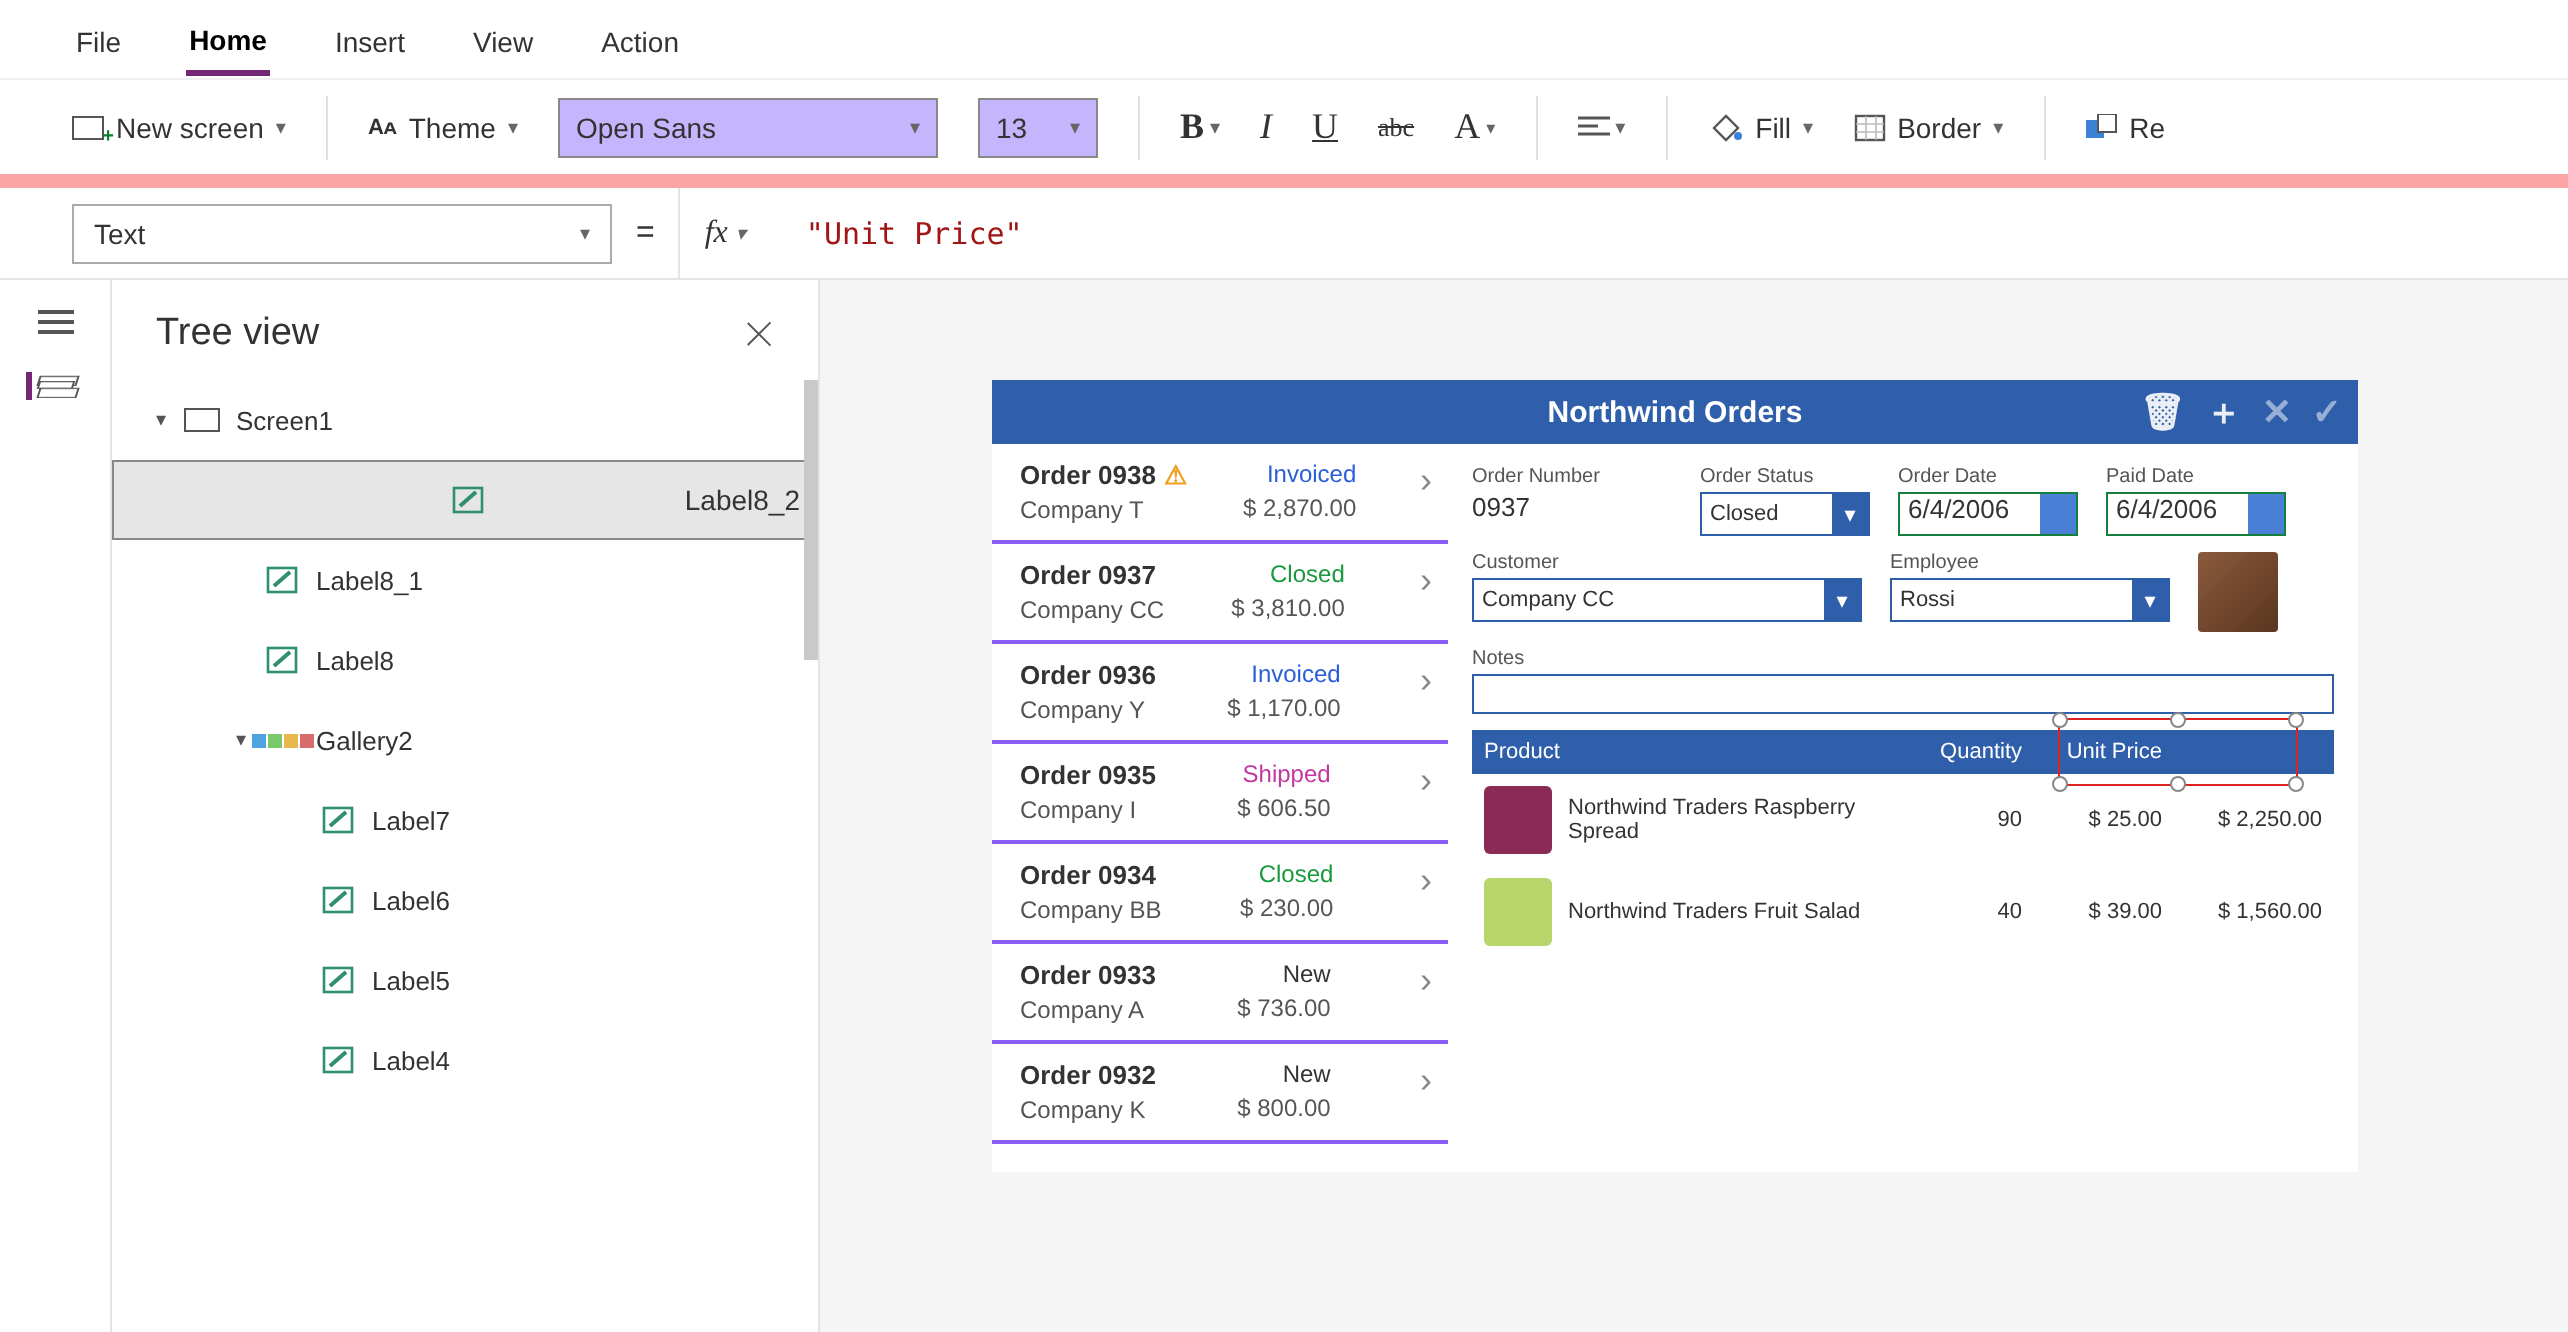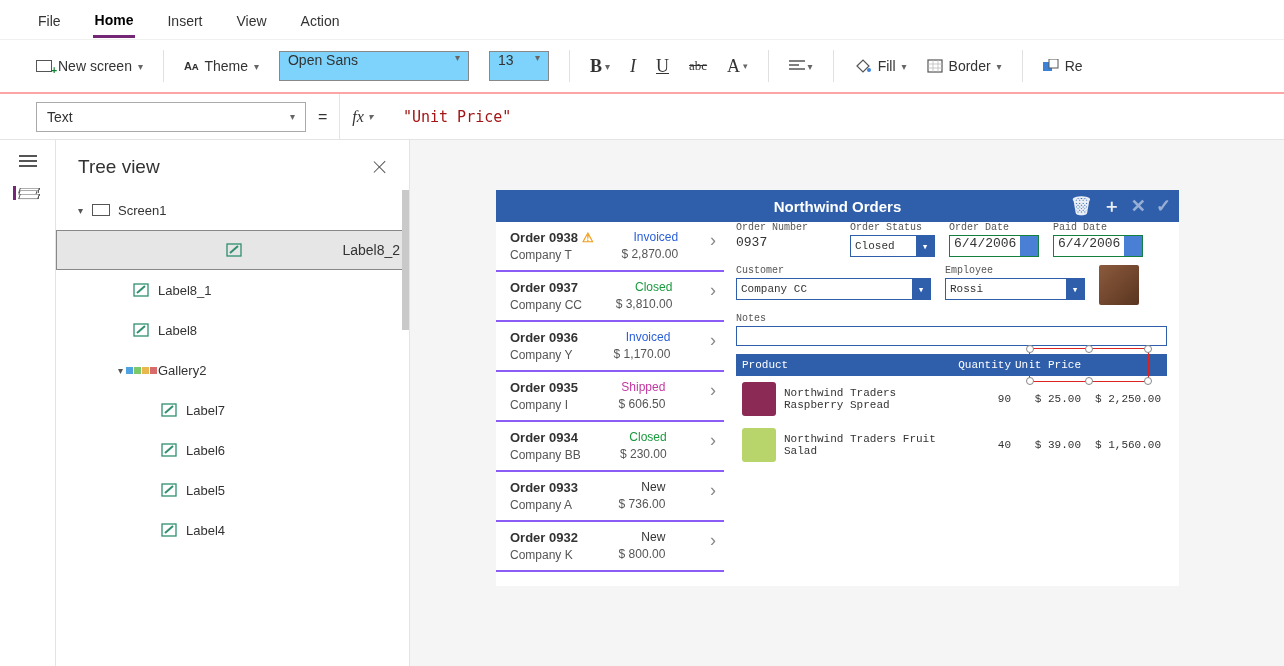--- a/index.html
+++ b/index.html
@@ -4,23 +4,23 @@
 <style>
   * { box-sizing: border-box; margin: 0; padding: 0; }
   body { font-family: "Segoe UI", Arial, sans-serif; font-size: 13px; color: #333; background: #fff; width: 1284px; height: 666px; overflow: hidden; }
 
   
   .menu { display: flex; align-items: center; height: 40px; padding-left: 36px; border-bottom: 1px solid #f0f0f0; }
   .menu-item { margin-right: 30px; font-size: 14px; cursor: pointer; padding: 10px 2px 7px; }
   .menu-item.active { font-weight: 600; border-bottom: 3px solid #742774; color: #000; }
 
   
-  .ribbon { display:flex; align-items:center; height:54px; border-bottom:2px solid #fca5a5; padding-left:36px; gap:20px; }
+  .ribbon { display:flex; align-items:center; height:54px; border-bottom:7px solid #fca5a5; padding-left:36px; gap:20px; }
   .rbtn { display:flex; align-items:center; gap:6px; font-size:14px; cursor:pointer; white-space:nowrap; }
-  .sel { border:1px solid #888; height:30px; display:flex; justify-content:space-between; padding:0 8px; font-size:14px; background:#7dd3fc; }
+  .sel { border:1px solid #888; height:30px; display:flex; align-items:center; justify-content:space-between; padding:0 8px; font-size:14px; background:#c4b5fd; }
   .sel.font { width:190px; }
   .sel.size { width:60px; }
   .divider { width:1px; height:32px; background:#e0e0e0; }
   .caret { font-size:10px; color:#666; }
   .icon-box { width:16px; height:12px; border:1.3px solid #555; display:inline-block; position:relative; }
   .icon-box::after{ content:"+"; position:absolute; right:-6px; bottom:-5px; font-size:10px; color:#0a7f2e; font-weight:bold; }
 
   
   .fbar { display:flex; align-items:center; height:46px; border-bottom:1px solid #e4e4e4; padding-left:36px; }
   .propsel { border:1px solid #aaa; height:30px; width:270px; display:flex; align-items:center; justify-content:space-between; padding:0 10px; font-size:14px; }
@@ -75,21 +75,21 @@
   .orderlist::-webkit-scrollbar-thumb{background:#c8c8c8}
   .orow { border-bottom:2px solid #8b5cf6; padding:8px 8px 8px 14px; display:flex; justify-content:space-between; align-items:flex-start; }
   .orow .ocol{ display:flex; flex-direction:column; gap:3px; }
   .orow .otitle{ font-weight:600; font-size:13px; }
   .orow .osmall{ font-size:12px; color:#555; }
   .orow .right{ text-align:right; }
   .orow .warn{ color:#f0a020; margin-left:4px; }
   .chev{ font-size:18px; color:#888; margin-left:4px; }
   .stat-Invoiced{color:#2b5fd9} .stat-Closed{color:#1a9a3e} .stat-Shipped{color:#c238a0} .stat-New{color:#333}
 
-  .detail { flex:1; padding:0 12px; font-size:11px; display:flex; flex-direction:column;font-family:Liberation Mono, monospace; }
+  .detail { flex:1; padding:11px 12px; font-size:11px; display:flex; flex-direction:column; }
   .drow{ display:flex; gap:14px; margin-bottom:8px; }
   .dfield{ display:flex; flex-direction:column; gap:2px; }
   .dfield label{ font-size:10px; color:#555; }
   .dfield .val{ font-size:13px; }
   .selectish{ border:1px solid #2f5fab; height:22px; display:flex; align-items:center; justify-content:space-between; padding:0 4px; font-size:11px; }
   .selectish .dd{ width:18px; height:100%; background:#2f5fab; color:#fff; display:flex; align-items:center; justify-content:center; margin-right:-4px; }
   .dateish{ border:1px solid #15803d; height:22px; display:flex; align-items:flex-start; padding:0 4px; font-size:13px; position:relative; }
   .dateish .cal{ position:absolute; right:0; top:0; bottom:0; width:18px; background:#4a7fd6; }
   .avatar{ width:40px;height:40px;background:linear-gradient(135deg,#8b5a3c,#5a3520);border-radius:2px; }
   .notes{ border:1px solid #2f5fab; height:20px; }

